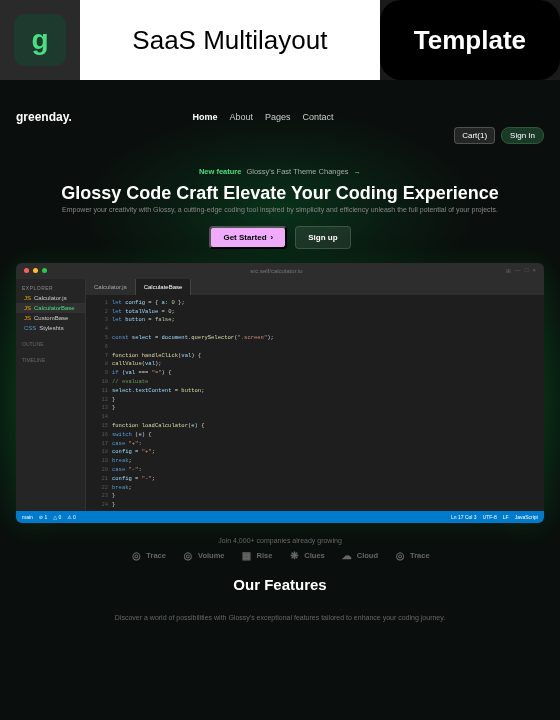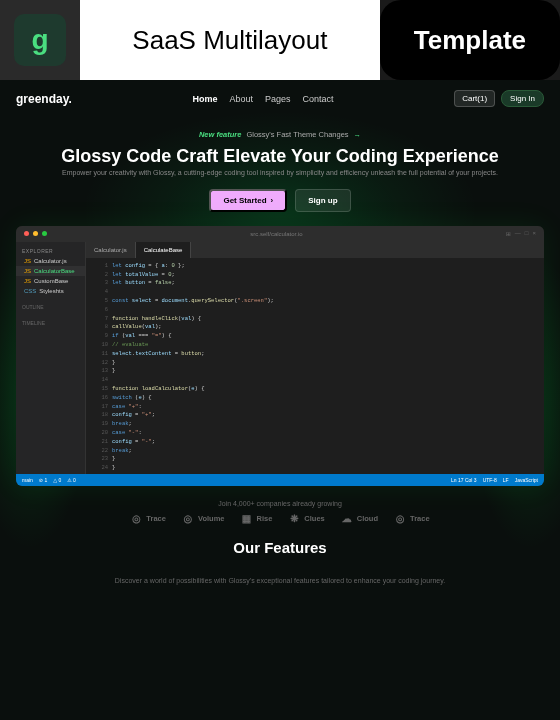--- a/index.html
+++ b/index.html
@@ -106,20 +106,21 @@
       cursor: pointer;
     }
     .nav-link.active {
       color: #fff;
       font-weight: 600;
     }
     .nav-actions {
       display: flex;
       gap: 6px;
       align-items: center;
+      margin-top: 37px;
     }
     .cart-btn {
       font-size: 8px;
       color: #fff;
       background: rgba(255,255,255,0.1);
       border: 1px solid rgba(255,255,255,0.2);
       border-radius: 4px;
       padding: 3px 7px;
       cursor: pointer;
     }
@@ -156,21 +157,20 @@
       display: inline-flex;
       align-items: center;
       gap: 5px;
       font-size: 7.5px;
       color: #aaa;
       margin-bottom: 6px;
     }
     .new-feature-badge .badge-label {
       color: #4ade80;
       font-weight: 600;
-      font-style: italic;
     }
     .new-feature-badge .arrow {
       color: #4ade80;
     }
     .hero-title {
       font-size: 18px;
       font-weight: 700;
       color: #fff;
       line-height: 1.3;
     }

